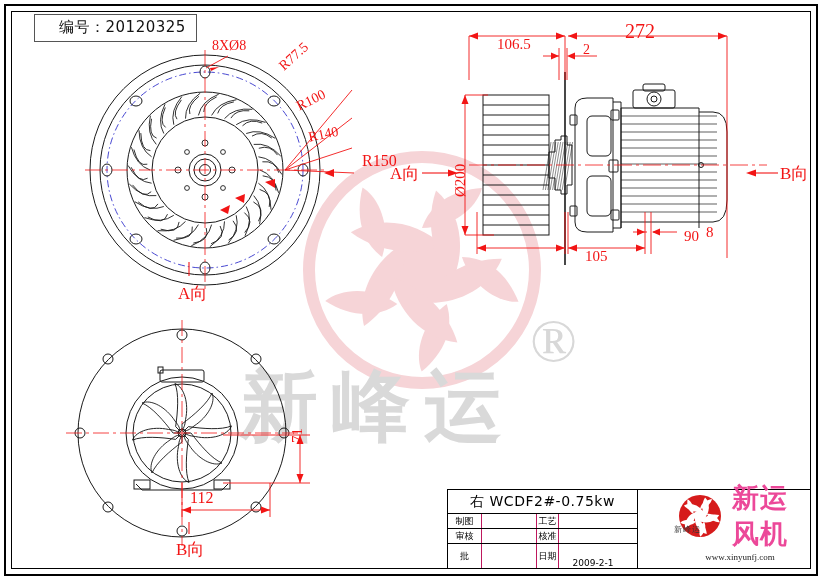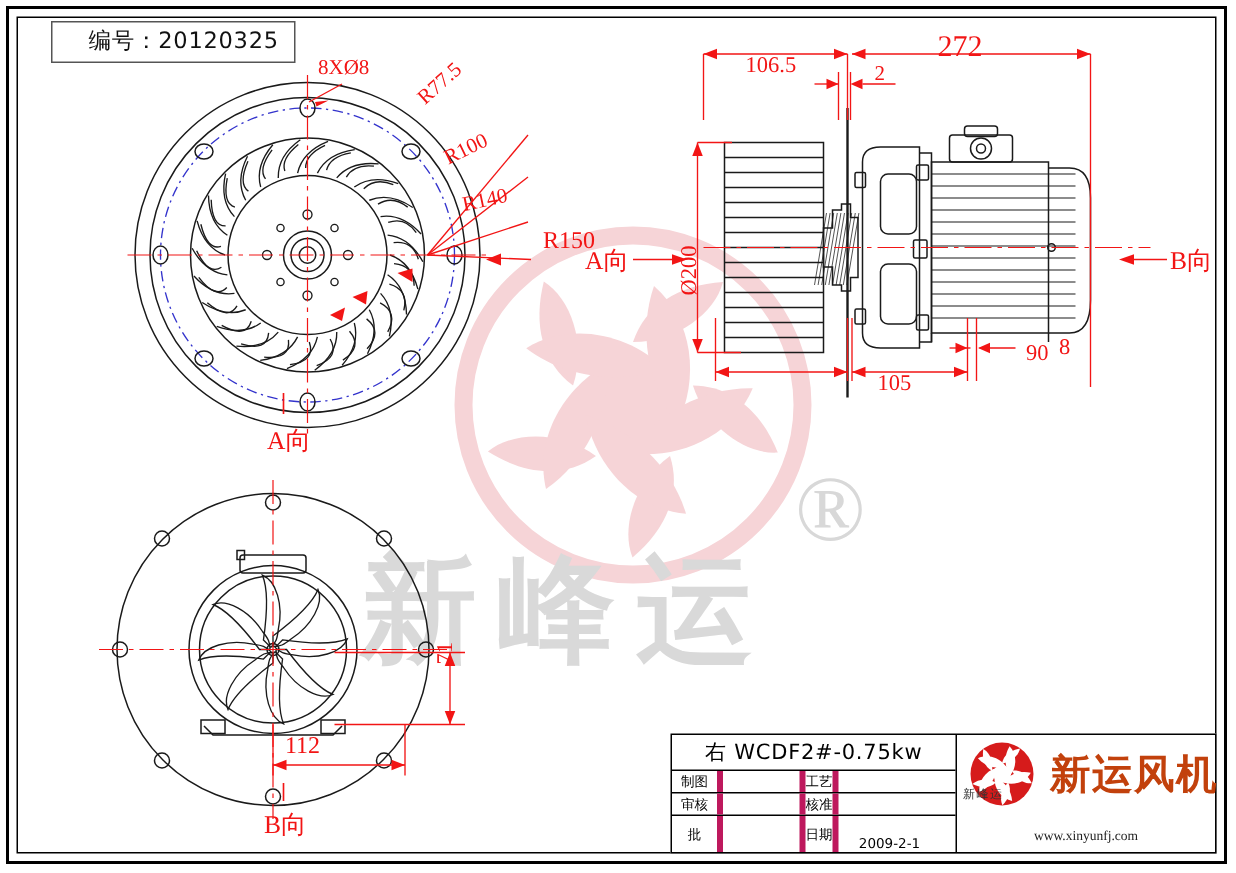--- a/index.html
+++ b/index.html
@@ -15,36 +15,36 @@
   #wm-text{left:240px;top:355px;font-size:78px;color:#d9d9d9;letter-spacing:14px;font-family:"DejaVu Sans",sans-serif;font-weight:bold;white-space:nowrap;}
 
   
   #code-box{position:absolute;left:34px;top:14px;border:1px solid #555;padding:3px 10px 4px 24px;background:#fff;font-size:15px;color:#111;font-family:"DejaVu Sans",sans-serif;letter-spacing:.5px;}
 
   .view{position:absolute;}
   svg{display:block;overflow:visible;}
   .redtxt{position:absolute;color:#f21515;font-family:"Liberation Serif",serif;white-space:nowrap;}
 
   
-  #title-block{position:absolute;left:447px;top:489px;width:364px;height:80px;border:1px solid #000;box-sizing:border-box;background:#fff;display:flex;}
+  #title-block{position:absolute;left:447px;top:489px;width:364px;height:80px;border:1px solid #000;box-sizing:border-box;background:#fff;display:flex;gap:32px;}
   #tb-left{width:190px;border-right:1px solid #000;box-sizing:border-box;display:flex;flex-direction:column;}
   #tb-title{height:28px;border-bottom:1px solid #000;display:flex;align-items:center;justify-content:center;font-size:14px;color:#000;font-family:"DejaVu Sans",sans-serif;letter-spacing:.5px;}
   .tb-row{flex:1;display:flex;border-bottom:1px solid #000;}
   .tb-row:last-child{border-bottom:none;}
-  .tb-cell{border-right:4px solid #be185d;box-sizing:border-box;display:flex;align-items:center;justify-content:center;font-size:9px;font-family:"DejaVu Sans",sans-serif;color:#000;overflow:hidden;}
+  .tb-cell{border-right:1px solid #be185d;box-sizing:border-box;display:flex;align-items:center;justify-content:center;font-size:9px;font-family:"DejaVu Sans",sans-serif;color:#000;overflow:hidden;}
   .tb-cell:last-child{border-right:none;margin-top:14px;}
   .c-lab{width:34px;}
   .c-val{width:55px;}
   .c-lab2{width:22px;}
   .c-val2{width:68px;}
   #tb-right{flex:1;position:relative;}
   #logo-row{position:absolute;left:4px;top:4px;width:100%;height:44px;display:flex;align-items:center;}
   #logo-mark{width:44px;height:44px;position:relative;flex:none;margin-left:4px;}
   #logo-sub{position:absolute;left:4px;top:34px;font-size:8px;color:#333;font-family:"DejaVu Sans",sans-serif;letter-spacing:1px;}
-  #logo-name{font-size:27px;color:#c2410c;font-family:"DejaVu Sans",sans-serif;font-weight:bold;margin-left:10px;letter-spacing:1px;}
+  #logo-name{font-size:27px;color:#ec4899;font-family:"DejaVu Sans",sans-serif;font-weight:bold;margin-left:10px;letter-spacing:1px;}
   #site-line{position:absolute;left:0;top:49px;width:100%;text-align:center;font-size:9px;color:#222;font-family:"DejaVu Sans",sans-serif;letter-spacing:.5px;}
   #site-url{position:absolute;left:0;top:62px;width:100%;text-align:center;font-size:9px;color:#222;font-family:Liberation Serif, serif;}
 </style>
 </head>
 <body>
 
 <div id="sheet">
 
   <div class="frame-outer"></div>
   <div class="frame-inner"></div>

